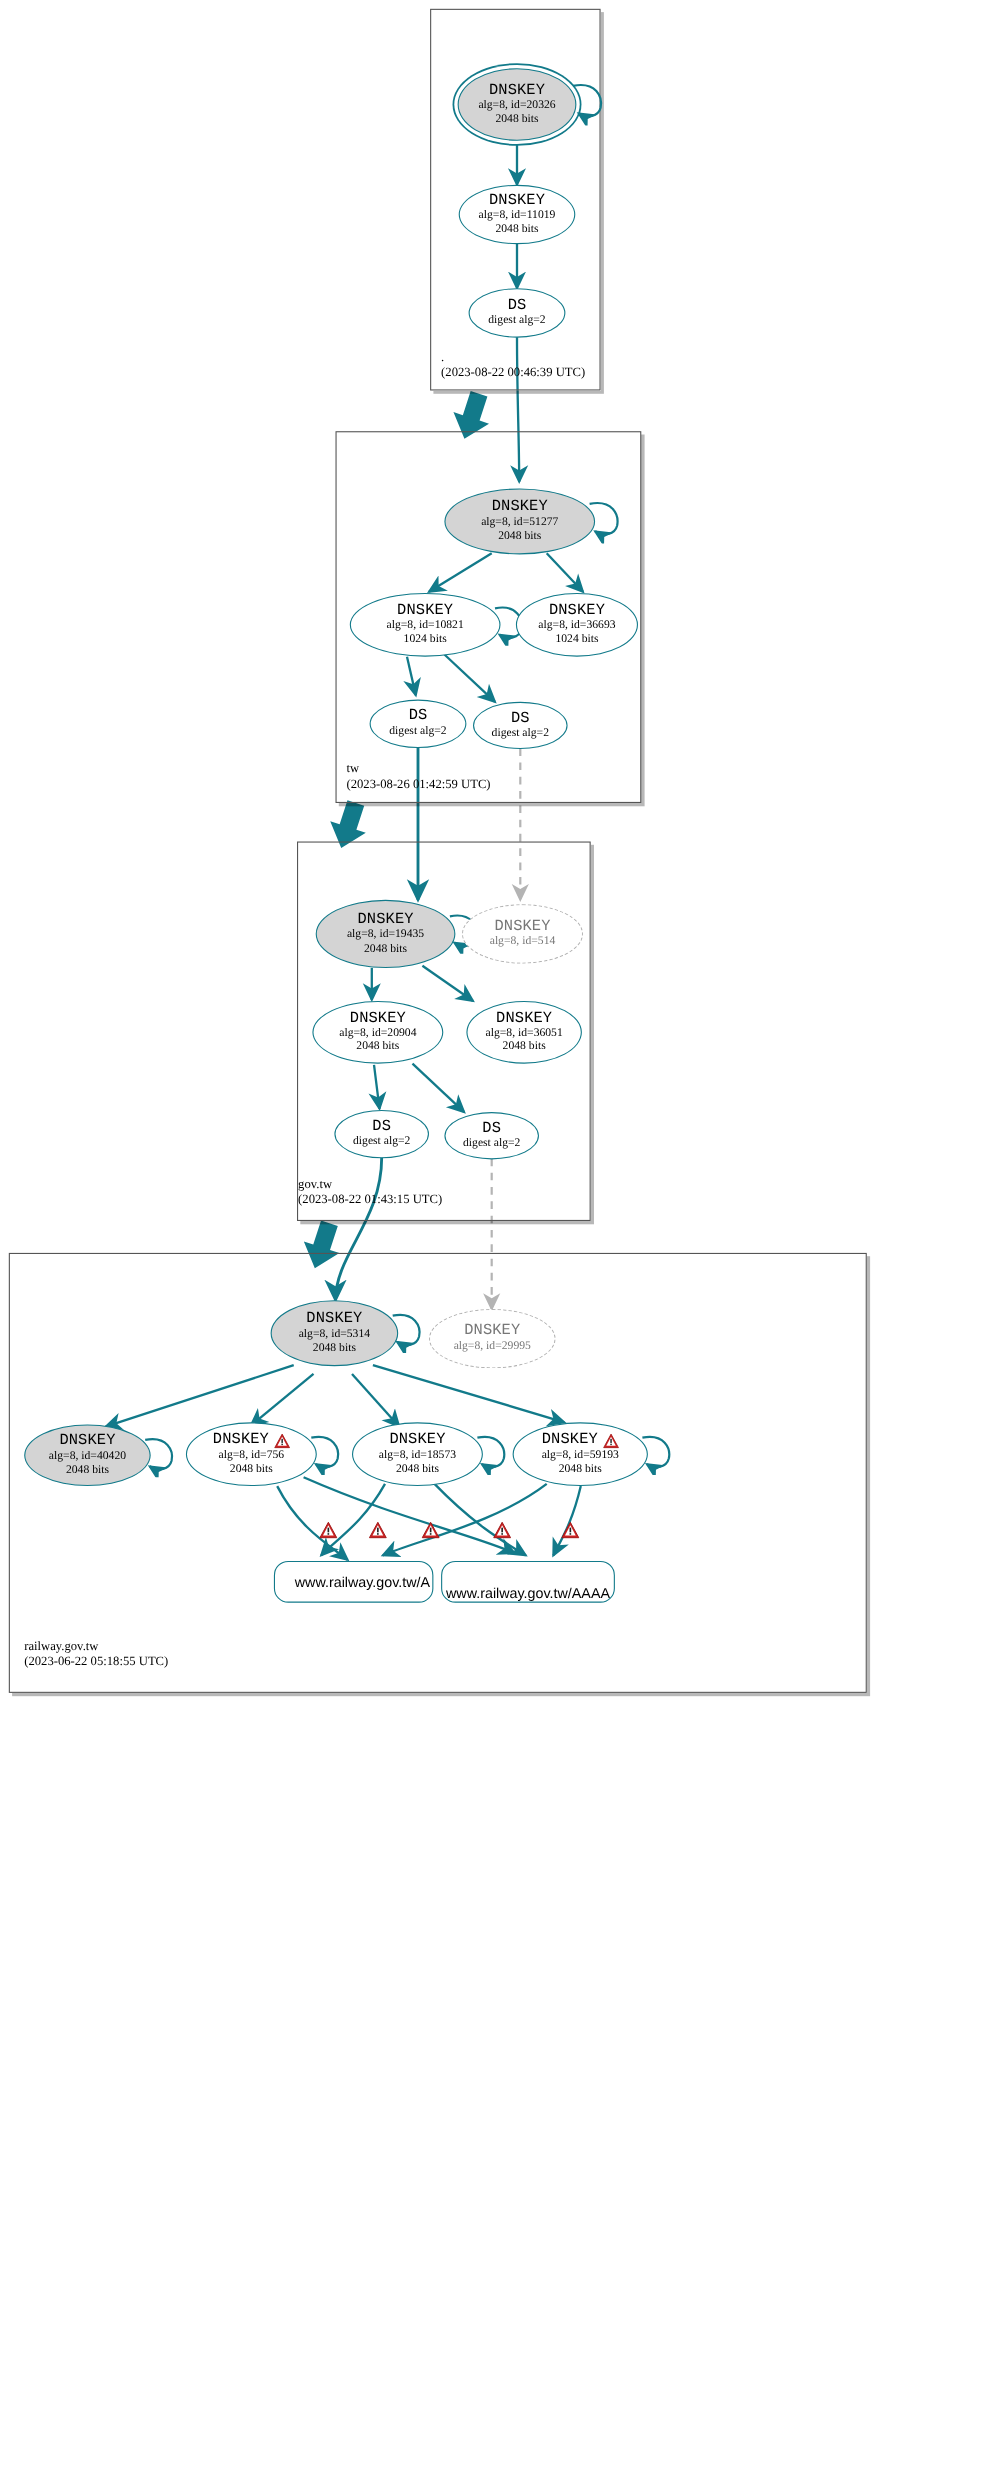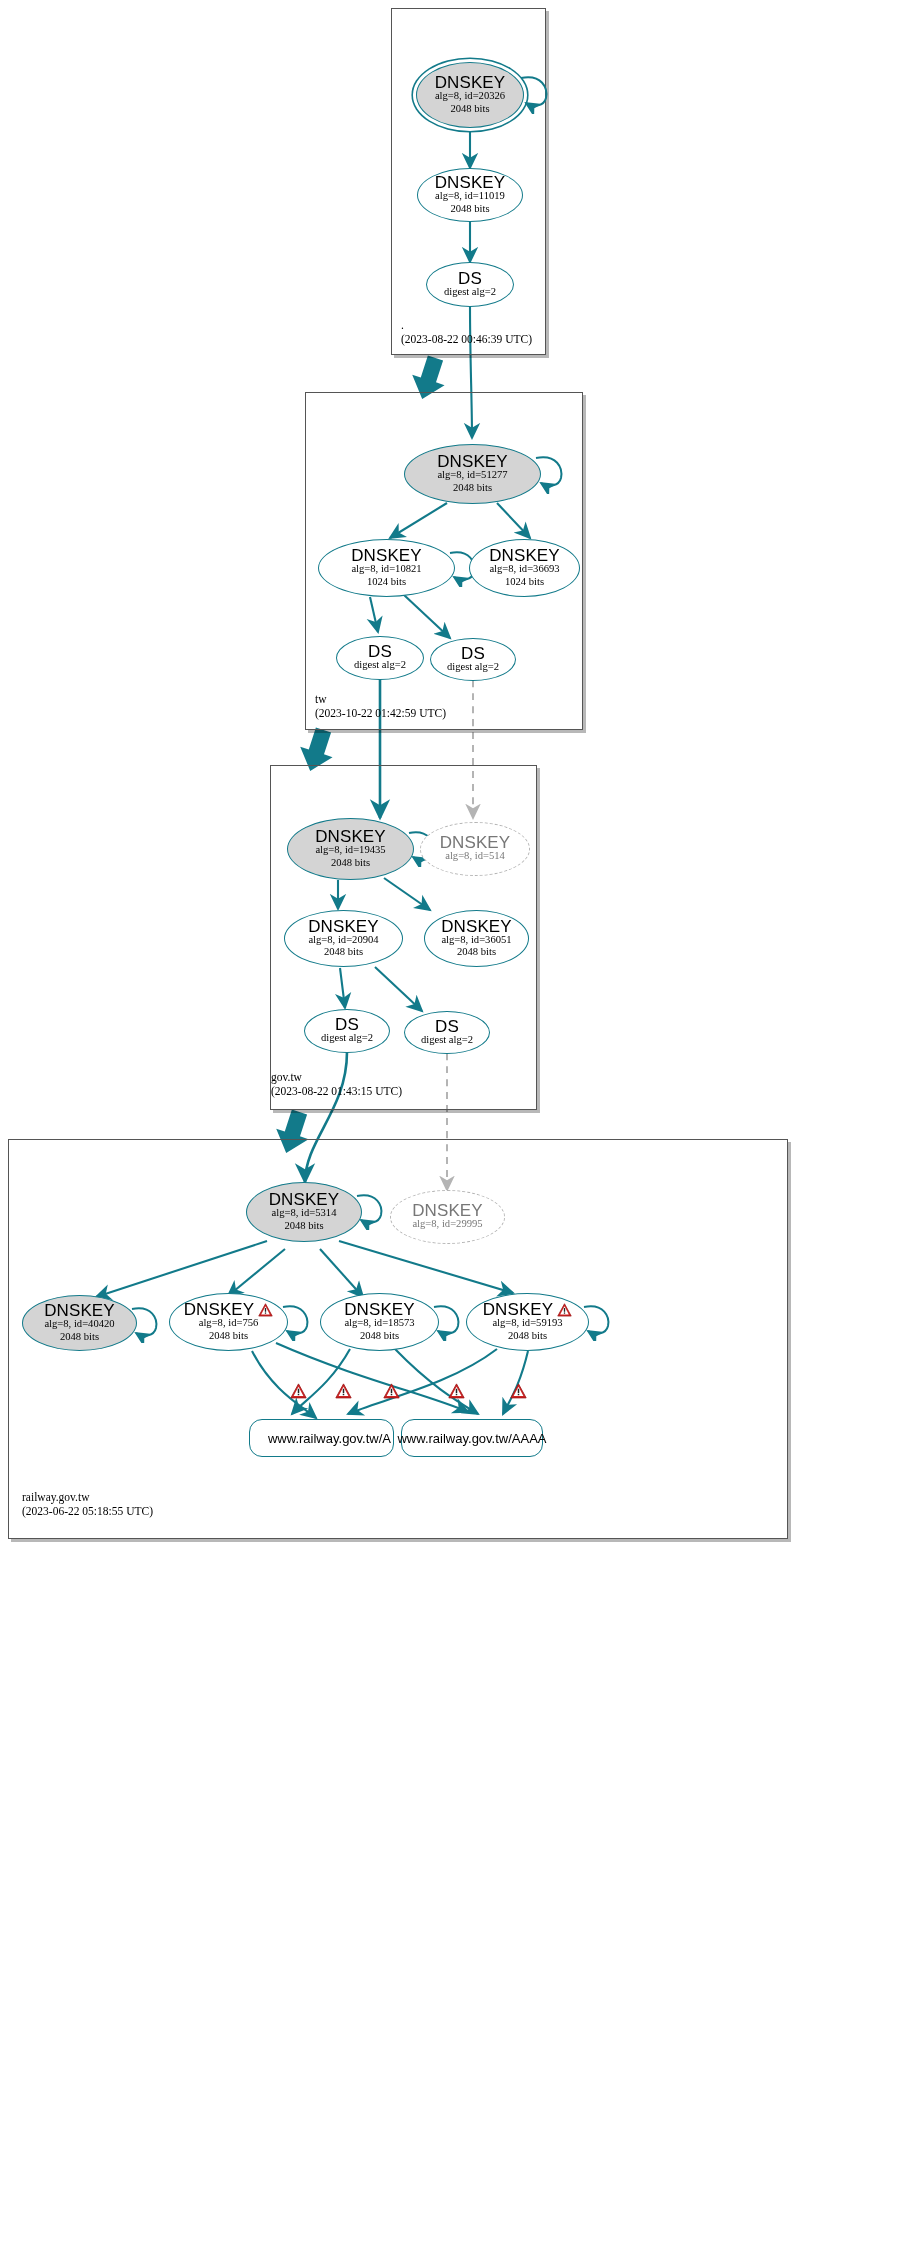--- a/index.html
+++ b/index.html
@@ -11,21 +11,21 @@
   .zonelabel{position:absolute;font-family:"Liberation Serif",serif;color:#000;white-space:nowrap;}
   .zonelabel .zname{font-size:11.5px;line-height:14px;}
   .zonelabel .ztime{font-size:11.5px;line-height:15px;}
   .node{position:absolute;display:flex;flex-direction:column;align-items:center;justify-content:center;
         box-sizing:border-box;text-align:center;color:#000;}
   .ell{border-radius:50%;border:1.6px solid #127a8a;background:#ffffff;}
   .ell.ksk{background:#d4d4d4;}
   .ell.dashed{border:1.7px dashed #b4b4b4;background:#ffffff;}
   .ell.dbl{box-shadow:0 0 0 3.0px #ffffff, 0 0 0 4.6px #127a8a;}
   .rrbox{border:1.7px solid #127a8a;border-radius:13px;background:#fff;}
-  .t1{font-family:Liberation Sans, sans-serif;font-size:17px;line-height:15px;letter-spacing:.1px;}
+  .t1{font-family:Liberation Mono, monospace;font-size:14px;line-height:15px;letter-spacing:.1px;}
   .t2{font-family:"Liberation Serif",serif;font-size:10.6px;line-height:12.4px;white-space:nowrap;text-align:right;}
   .rrlabel{font-family:"Liberation Sans",sans-serif;font-size:13px;white-space:nowrap;}
   .titlerow{display:flex;align-items:center;justify-content:center;gap:4px;}
   .warn{display:inline-block;width:15px;height:14px;position:relative;vertical-align:middle;}
   .warn svg{display:block;}
   .warnfloat{position:absolute;width:17px;height:16px;}
   .selfloop{position:absolute;pointer-events:none;}
 </style>
 </head>
 <body>
@@ -142,21 +142,21 @@
   </div>
 
   <div class="node ell" style="left:426px;top:262px;width:88px;height:45px;">
     <div class="t1">DS</div>
     <div class="t2">digest alg=2</div>
   </div>
 
   <div class="zone shadowed" style="left:305px;top:392px;width:278px;height:338px;"></div>
   <div class="zonelabel" style="left:315px;top:692px;">
     <div class="zname">tw</div>
-    <div class="ztime">(2023-10-22 01:42:59 UTC)</div>
+    <div class="ztime">(2023-08-26 01:42:59 UTC)</div>
   </div>
 
   <div class="node ell ksk" style="left:404px;top:444px;width:137px;height:60px;">
     <div class="t1">DNSKEY</div>
     <div class="t2">alg=8, id=51277</div>
     <div class="t2">2048 bits</div>
   </div>
   <svg class="selfloop" style="left:533px;top:452px;width:32px;height:42px;">
     <path d="M3,6 C24,2 30,16 28,26 C26,34 16,36 8,31" fill="none" stroke="#127a8a" stroke-width="2" marker-end="url(#ah)"></path>
   </svg>
@@ -331,17 +331,17 @@
   <svg class="warnfloat" style="left:510px;top:1383px;" viewBox="0 0 16 15">
     <path d="M8,0.8 L15.2,14 L0.8,14 Z" fill="#cc2222" stroke="#9d1515" stroke-width="0.8"></path>
     <path d="M8,3.4 L12.6,12.2 L3.4,12.2 Z" fill="#ffffff"></path>
     <rect x="7.3" y="5.4" width="1.4" height="4" fill="#222"></rect>
     <rect x="7.3" y="10.1" width="1.4" height="1.4" fill="#222"></rect>
   </svg>
 
   <div class="node rrbox" style="left:249px;top:1419px;width:145px;height:38px;padding-left:16px;">
     <span class="rrlabel">www.railway.gov.tw/A</span>
   </div>
-  <div class="node rrbox" style="left:401px;top:1419px;width:142px;height:38px;">
+  <div class="node rrbox" style="left:401px;top:1419px;width:158px;height:38px;justify-content:flex-end;">
     <span class="rrlabel">www.railway.gov.tw/AAAA</span>
   </div>
 
 </div>
 
 </body></html>

